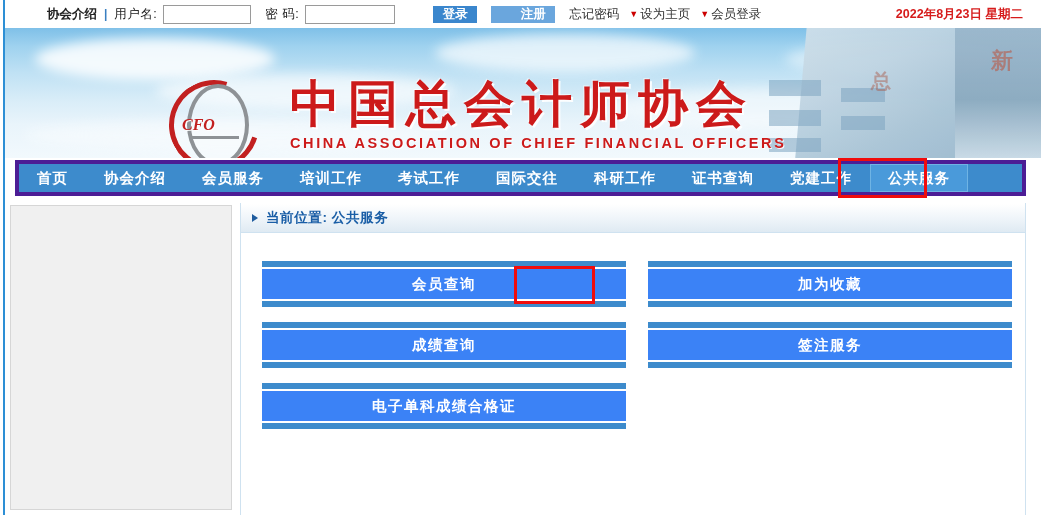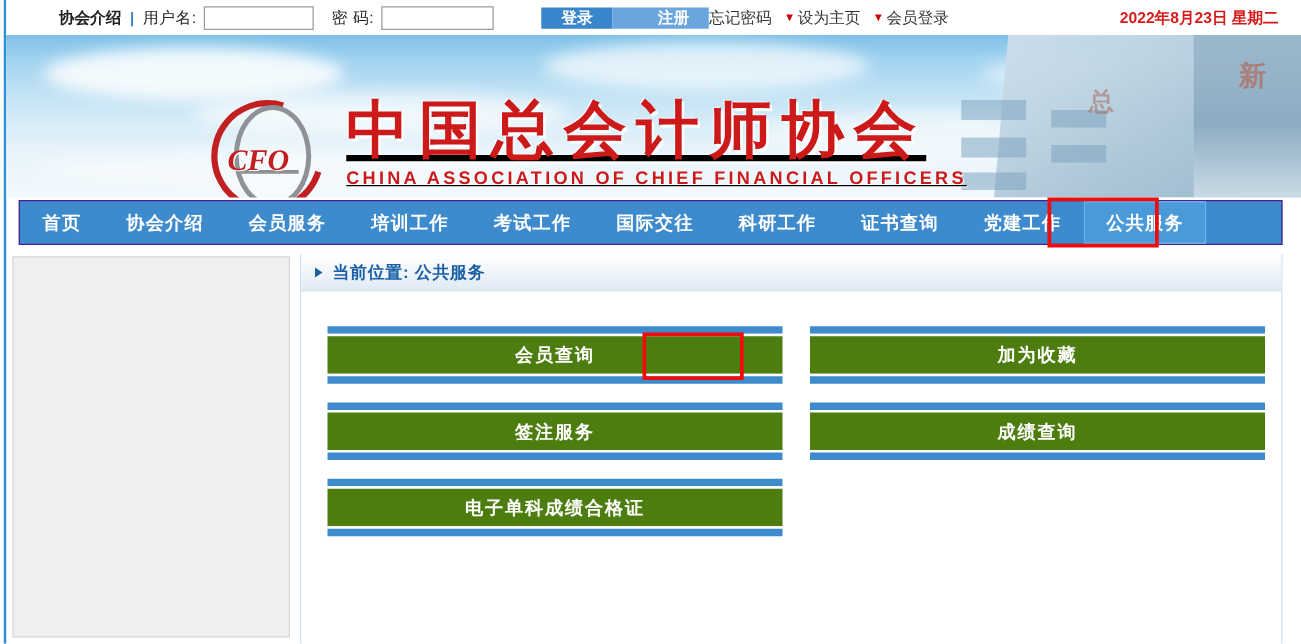--- a/index.html
+++ b/index.html
@@ -17,21 +17,21 @@
 
   
   .topbar{position:absolute;left:5px;top:0;width:1036px;height:28px;background:#ffffff;
           display:flex;align-items:center;font-size:12px;color:#333;}
   .tb-label{font-weight:bold;color:#222;margin-left:42px;font-size:12.5px;}
   .tb-sep{color:#3a7fc1;margin:0 7px;font-weight:bold;}
   .tb-fieldlabel{color:#222;font-size:12.5px;letter-spacing:.5px;}
   .tb-input{width:82px;height:15px;border:1px solid #9a9a9a;background:#fff;margin-left:6px;margin-right:14px;}
   .tb-input.pw{width:84px;}
   .tb-btn{display:inline-flex;align-items:center;justify-content:center;
-          color:#fff;font-weight:bold;font-size:12.5px;height:17px;width:57px;margin-right:0;}
+          color:#fff;font-weight:bold;font-size:12.5px;height:17px;width:44px;margin-right:14px;}
   .tb-btn.login{background:#3a86cd;margin-left:24px;}
   .tb-btn.reg{background:#6aa6dd;padding-left:20px;}
   .tb-link{color:#333;font-size:12.5px;margin-right:10px;}
   .tb-arrow{color:#c00;font-size:9px;margin-right:2px;}
   .tb-date{position:absolute;right:18px;top:6px;color:#d61b1b;font-size:12.5px;font-weight:bold;}
 
   
   .banner{position:absolute;left:5px;top:28px;width:1036px;height:130px;overflow:hidden;
           background:
             linear-gradient(180deg,#7fc0e8 0%,#9fd2ef 14%,#bfe1f4 34%,#d9edf8 56%,#e9f4fb 74%,#f2f9fd 100%);
@@ -58,31 +58,31 @@
 
   
   .logo-wrap{position:absolute;left:160px;top:48px;display:flex;align-items:flex-start;}
   .logo-mark{position:relative;width:92px;height:92px;flex:0 0 92px;}
   .logo-mark .ring{position:absolute;left:4px;top:4px;width:80px;height:80px;border-radius:50%;
       border:5px solid #c22020;border-right-color:transparent;transform:rotate(-28deg);}
   .logo-mark .oval{position:absolute;left:22px;top:8px;width:54px;height:74px;border-radius:50%;
       border:4px solid #8e9296;background:rgba(255,255,255,.25);}
   .logo-mark .bar{position:absolute;left:24px;top:60px;width:50px;height:3px;background:#8e9296;}
   .logo-mark .cfo{position:absolute;left:17px;top:40px;color:#c22020;font-weight:bold;font-style:italic;
-      font-size:24px;font-family:"Liberation Serif",serif;text-shadow:1px 1px 0 #fff;}
-  .logo-text{margin-left:20px;padding-top:2px;text-decoration:underline;}
+      font-size:16px;font-family:"Liberation Serif",serif;text-shadow:1px 1px 0 #fff;}
+  .logo-text{margin-left:33px;padding-top:2px;}
   .logo-cn{color:#cc1a1a;font-size:50px;font-weight:bold;letter-spacing:8px;line-height:1.05;
            font-family:"DejaVu Serif","Liberation Serif",serif;
            text-shadow:2px 2px 0 rgba(255,255,255,.9), -1px -1px 0 rgba(255,255,255,.6);}
   .logo-en{color:#cc1a1a;font-size:14.5px;font-weight:bold;letter-spacing:2.6px;margin-top:4px;
            text-shadow:1px 1px 0 rgba(255,255,255,.9);white-space:nowrap;}
 
   
   .nav{position:absolute;left:15px;top:160px;width:1011px;height:36px;
-       background:#3d8bcc;border:1px solid #4c1d95;box-sizing:border-box;display:flex;align-items:stretch;}
+       background:#3d8bcc;border:4px solid #4c1d95;box-sizing:border-box;display:flex;align-items:stretch;}
   .nav-item{display:flex;align-items:center;justify-content:center;color:#ffffff;font-size:14.5px;
             font-weight:bold;padding:0 18px;letter-spacing:1px;height:100%;box-sizing:border-box;}
   .nav-item.active{background:#4a9ada;box-shadow:inset 0 0 0 1px #6fb4e4;}
   .nav-hl{position:absolute;left:838px;top:158px;width:89px;height:40px;border:3px solid #f00c0c;box-sizing:border-box;}
 
   
   .sidebar{position:absolute;left:10px;top:205px;width:222px;height:305px;
            background:#f0f0f0;border:1px solid #d6d6d6;box-sizing:border-box;}
   .content{position:absolute;left:240px;top:203px;width:786px;height:312px;
            background:#ffffff;border-left:1px solid #cfe2f0;border-right:1px solid #cfe2f0;box-sizing:border-box;}
@@ -94,21 +94,21 @@
   .crumb-txt{color:#1a5ea6;font-size:13.5px;font-weight:bold;letter-spacing:.6px;}
 
   
   .svc-grid{position:absolute;left:262px;top:261px;width:740px;}
   .svc-row{display:flex;margin-bottom:15px;}
   .svc-cell{width:364px;margin-right:22px;}
   .svc-cell.empty{visibility:hidden;}
   .svc-btn{position:relative;width:364px;}
   .svc-cap{height:6px;background:#3d8bcc;}
   .svc-gap{height:2px;background:#ffffff;}
-  .svc-main{height:30px;background:#4d7c0f;display:flex;align-items:center;justify-content:center;}
+  .svc-main{height:30px;background:#3b82f6;display:flex;align-items:center;justify-content:center;}
   .svc-label{color:#ffffff;font-size:14.5px;font-weight:bold;letter-spacing:1.5px;}
   .svc-hl{position:absolute;left:514px;top:266px;width:81px;height:38px;border:3px solid #f00c0c;box-sizing:border-box;}
 </style>
 </head>
 <body>
 
 <div id="page">
 
   <div class="left-rail"></div>
 
@@ -212,37 +212,37 @@
         </div>
       </div>
     </div>
 
     <div class="svc-row">
       <div class="svc-cell">
         <div class="svc-btn">
           <div class="svc-cap"></div>
           <div class="svc-gap"></div>
           <div class="svc-main">
+            <span class="svc-label">成绩查询</span>
+          </div>
+          <div class="svc-gap"></div>
+          <div class="svc-cap"></div>
+        </div>
+      </div>
+      <div class="svc-cell">
+        <div class="svc-btn">
+          <div class="svc-cap"></div>
+          <div class="svc-gap"></div>
+          <div class="svc-main">
             <span class="svc-label">签注服务</span>
           </div>
           <div class="svc-gap"></div>
           <div class="svc-cap"></div>
         </div>
       </div>
-      <div class="svc-cell">
-        <div class="svc-btn">
-          <div class="svc-cap"></div>
-          <div class="svc-gap"></div>
-          <div class="svc-main">
-            <span class="svc-label">成绩查询</span>
-          </div>
-          <div class="svc-gap"></div>
-          <div class="svc-cap"></div>
-        </div>
-      </div>
     </div>
 
     <div class="svc-row">
       <div class="svc-cell">
         <div class="svc-btn">
           <div class="svc-cap"></div>
           <div class="svc-gap"></div>
           <div class="svc-main">
             <span class="svc-label">电子单科成绩合格证</span>
           </div>

